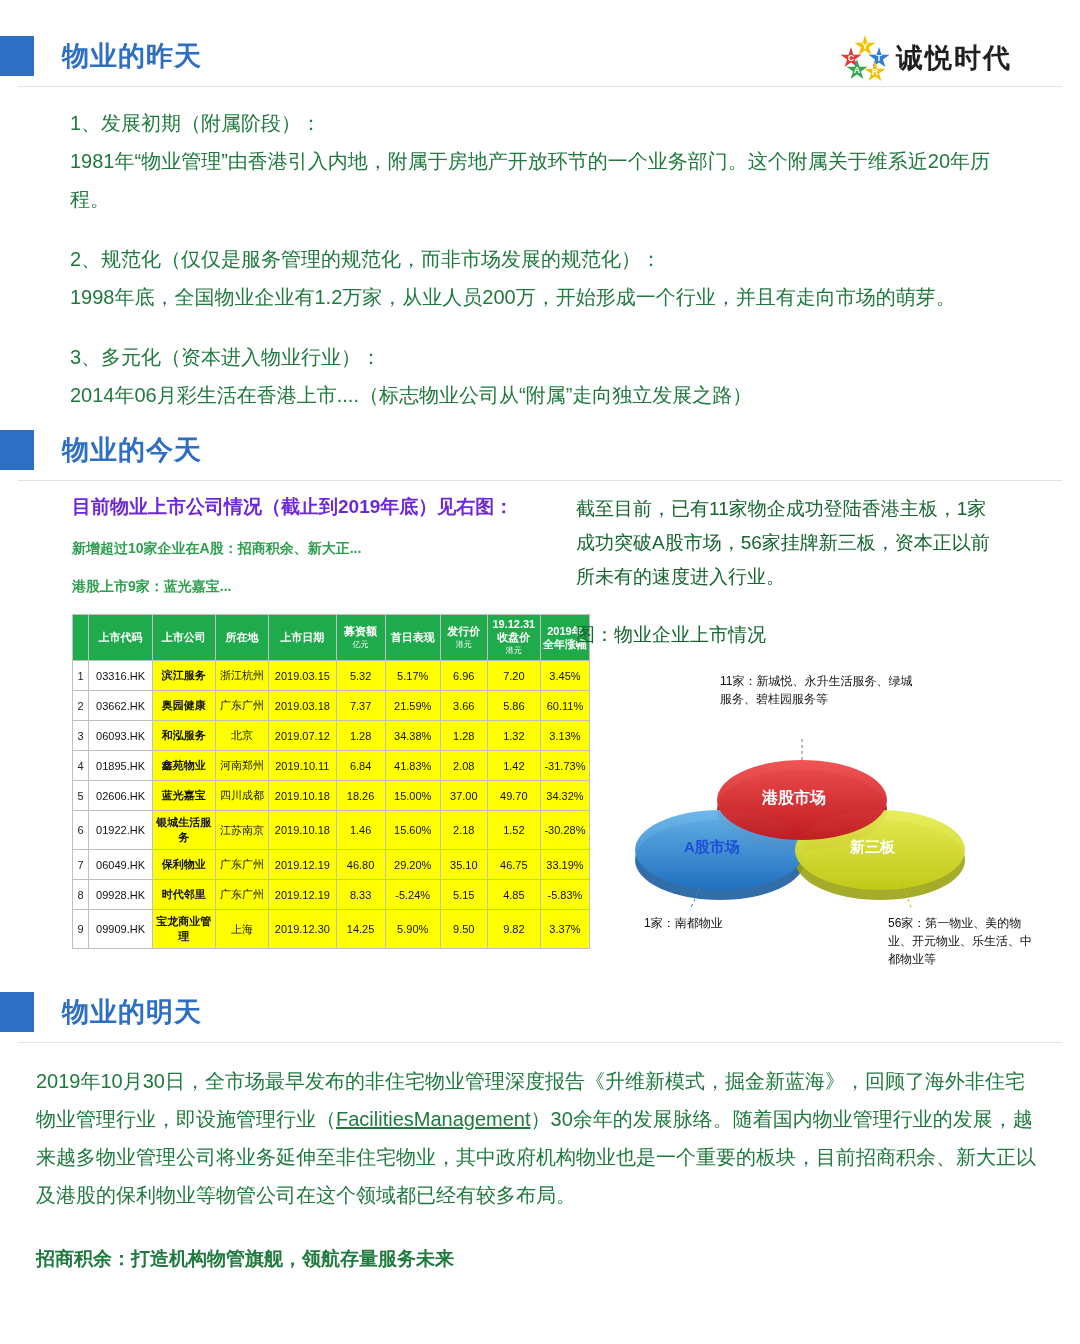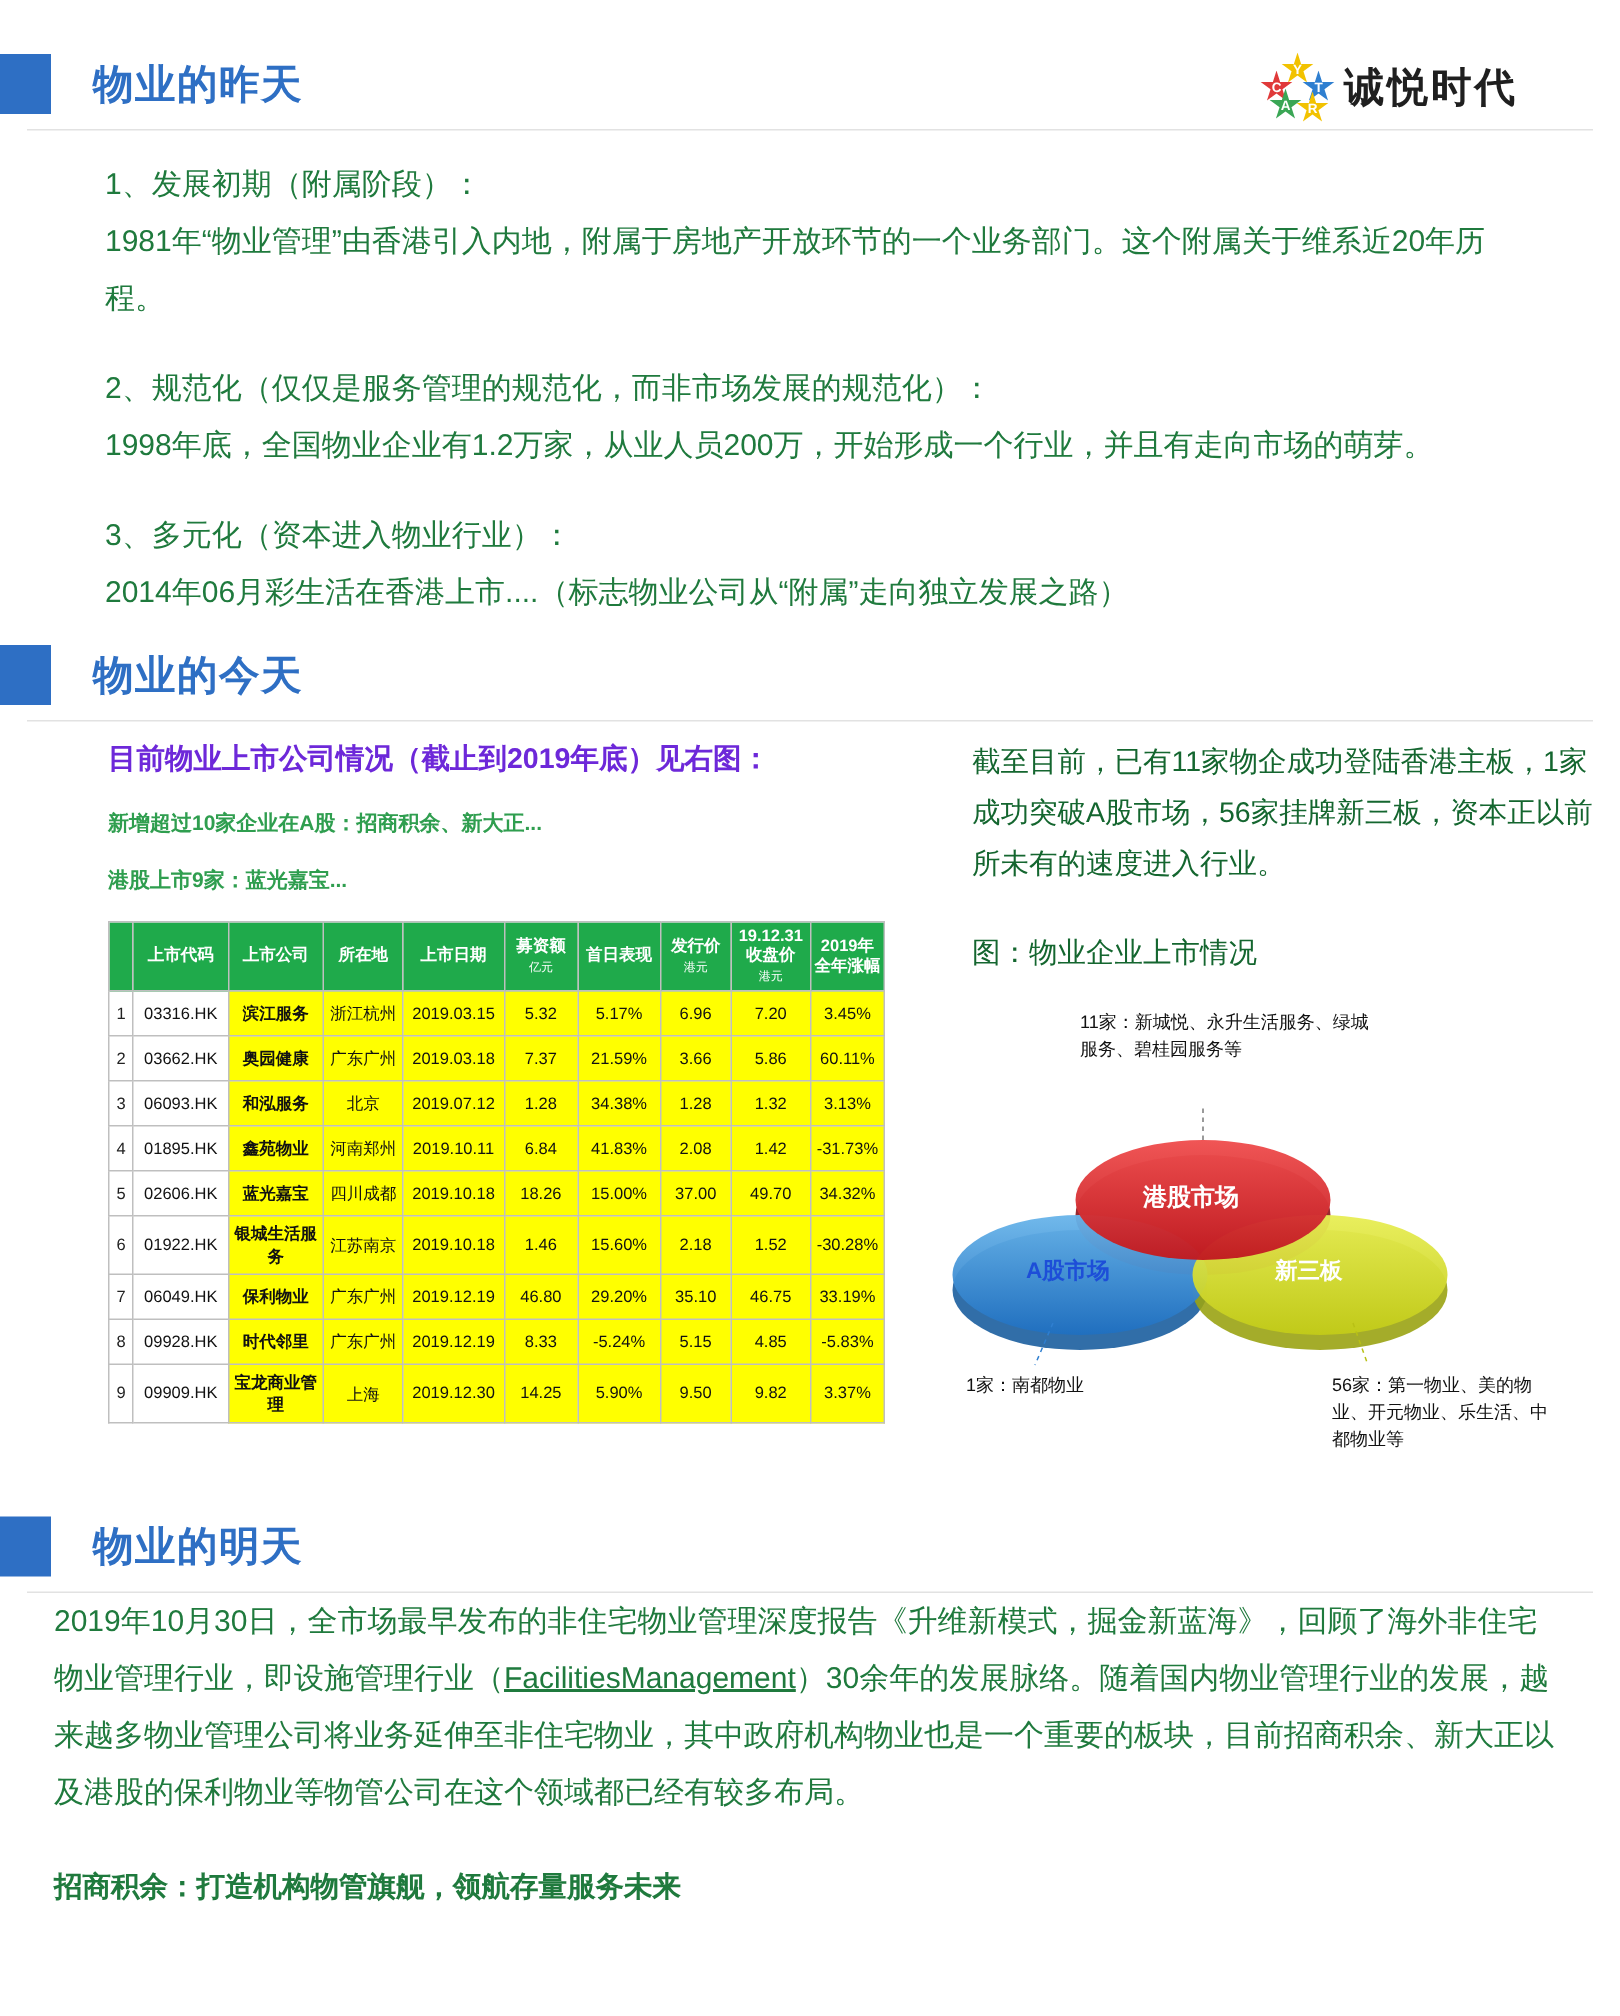--- a/index.html
+++ b/index.html
@@ -50,21 +50,21 @@
   .gap { height:22px; }
 
   
   #head2 { position:absolute; left:0; top:430px; width:100%; }
 
   
   #body2 { position:absolute; left:0; top:492px; width:1080px; }
   #left2 { position:absolute; left:72px; top:0; width:520px; }
   .lead { font-size:19px; font-weight:bold; color:#6d28d9; line-height:30px;}
   .sub { font-size:14px; color:#2f9e4f; margin-top:14px; line-height:24px; font-weight:bold;}
-  #right2 { position:absolute; left:648px; top:0; width:420px; }
+  #right2 { position:absolute; left:576px; top:0; width:420px; }
   .r-text { font-size:19px; line-height:34px; color:#14662f; }
   .r-cap { font-size:19px; color:#14662f; margin-top:28px; }
 
   
   table.stk { border-collapse: collapse; margin-top:16px; width:518px;
               background:#fff; font-size:11px; color:#111; }
   table.stk th {
     background:#1faa4b; color:#fff; font-weight:bold; border:1px solid #bfbfbf;
     padding:3px 2px; line-height:13px; font-size:11px;
   }
@@ -77,21 +77,21 @@
   table.stk td.code { text-align:center; }
   table.stk td.name { font-weight:bold; text-align:center; }
   .neg { color:#e02020; }
   .hl { background:#ffff00; }
 
   
   #venn { position:absolute; left:612px; top:150px; width:420px; height:330px; }
   .callout { position:absolute; font-size:12px; color:#111; line-height:18px; }
 
   
-  #head3 { position:absolute; left:0; top:992px; width:100%;margin-top:19px; }
+  #head3 { position:absolute; left:0; top:992px; width:100%; }
 
   
   #body3 { position:absolute; left:0; top:1062px; width:1080px; padding:0 36px; }
   .p3 { font-size:20px; line-height:38px; color:#1f7a3d; }
   .p3 u { text-decoration: underline; }
   .bold3 { font-size:19px; font-weight:bold; color:#1f7a3d; line-height:38px; }
   .mt { margin-top:26px; }
 </style>
 </head>
 <body>

